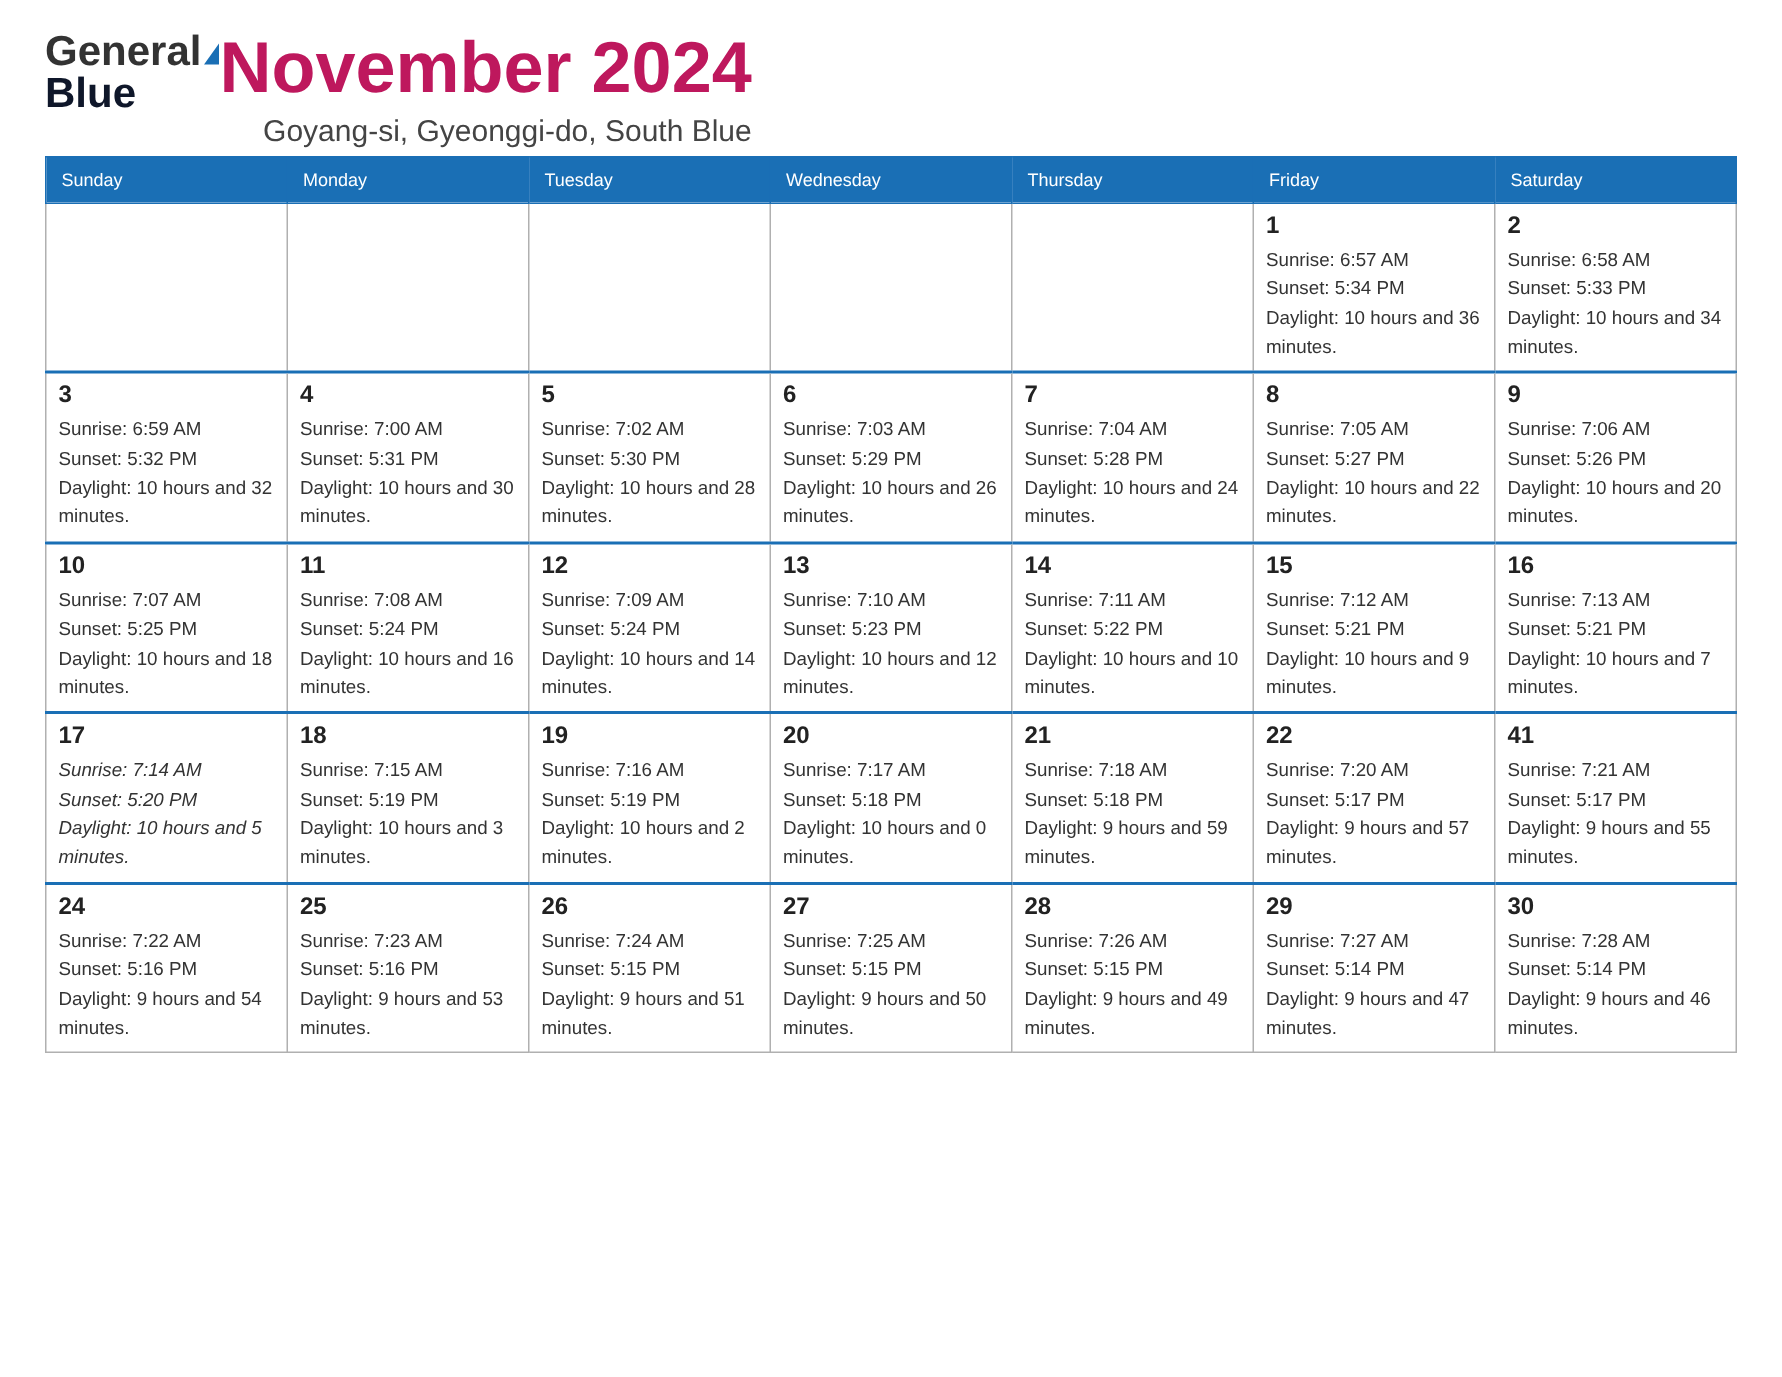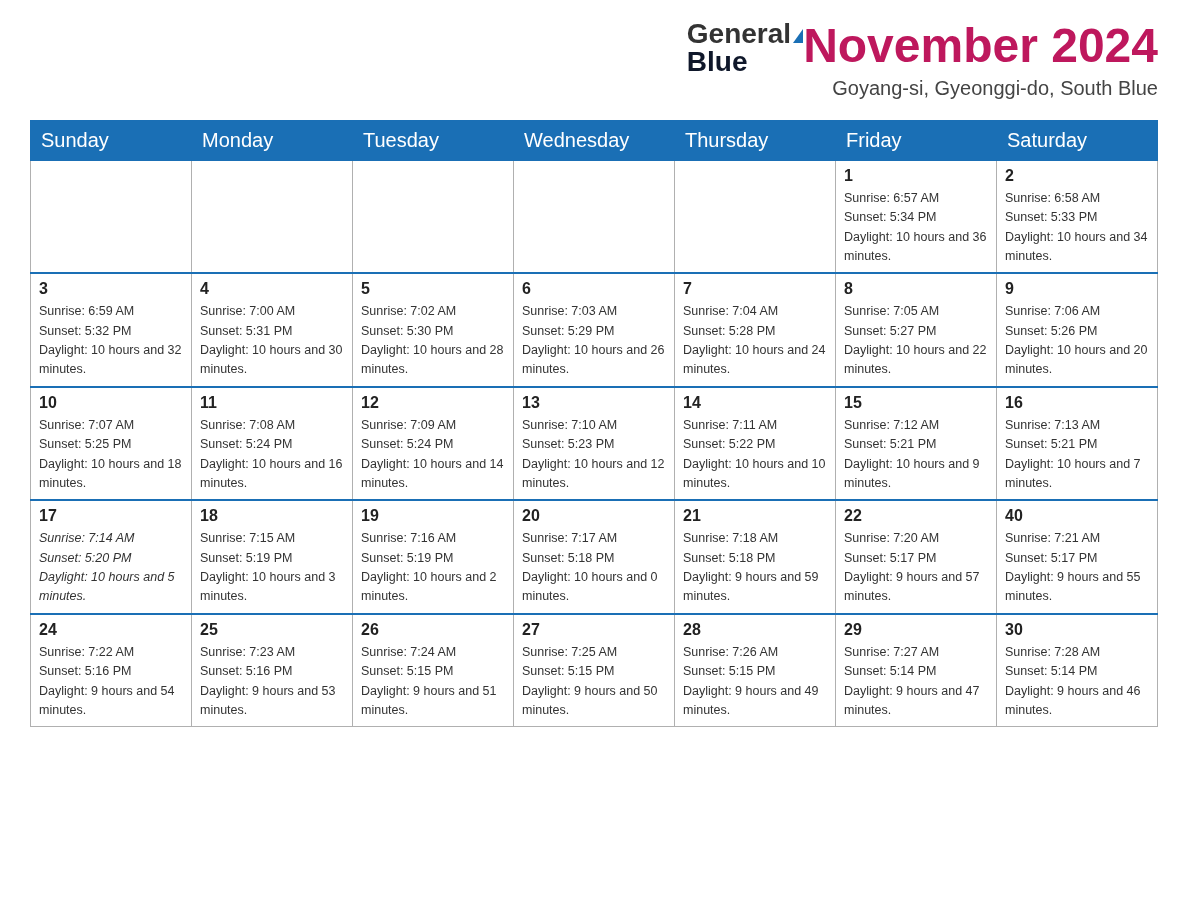--- a/index.html
+++ b/index.html
@@ -4,23 +4,23 @@
   <style>
     * { box-sizing: border-box; margin: 0; padding: 0; }
     body {
       font-family: Arial, sans-serif;
       background: #fff;
       color: #333;
       padding: 20px 30px;
     }
     .header {
       display: flex;
-      justify-content: flex-end;
+      justify-content: flex-start;
       align-items: flex-start;
-      margin-bottom: 20px;
+      margin-bottom: 4px;
     }
     .logo {
       display: flex;
       flex-direction: column;
       align-items: flex-start;
     }
     .logo-text-general {
       font-size: 28px;
       font-weight: bold;
       color: #333;
@@ -59,21 +59,21 @@
     }
     .calendar {
       width: 100%;
       border-collapse: collapse;
     }
     .calendar th {
       background-color: #1a6fb5;
       color: #fff;
       padding: 8px 10px;
       text-align: left;
-      font-size: 20px;
+      font-size: 12px;
       font-weight: normal;
       border: 1px solid #1a6fb5;
     }
     .calendar td {
       border: 1px solid #b0b0b0;
       vertical-align: top;
       padding: 6px 8px;
       width: calc(100% / 7);
       min-height: 100px;
     }
@@ -265,21 +265,21 @@
 Sunset: 5:18 PM
 Daylight: 9 hours and 59 minutes.</div>
         </td>
         <td>
           <span class="day-number">22</span>
           <div class="day-info" style="white-space: pre-line;">Sunrise: 7:20 AM
 Sunset: 5:17 PM
 Daylight: 9 hours and 57 minutes.</div>
         </td>
         <td>
-          <span class="day-number">40</span>
+          <span class="day-number">41</span>
           <div class="day-info" style="white-space: pre-line;">Sunrise: 7:21 AM
 Sunset: 5:17 PM
 Daylight: 9 hours and 55 minutes.</div>
         </td>
       </tr>
       <tr class="row-separator">
         <td>
           <span class="day-number">24</span>
           <div class="day-info" style="white-space: pre-line;">Sunrise: 7:22 AM
 Sunset: 5:16 PM

